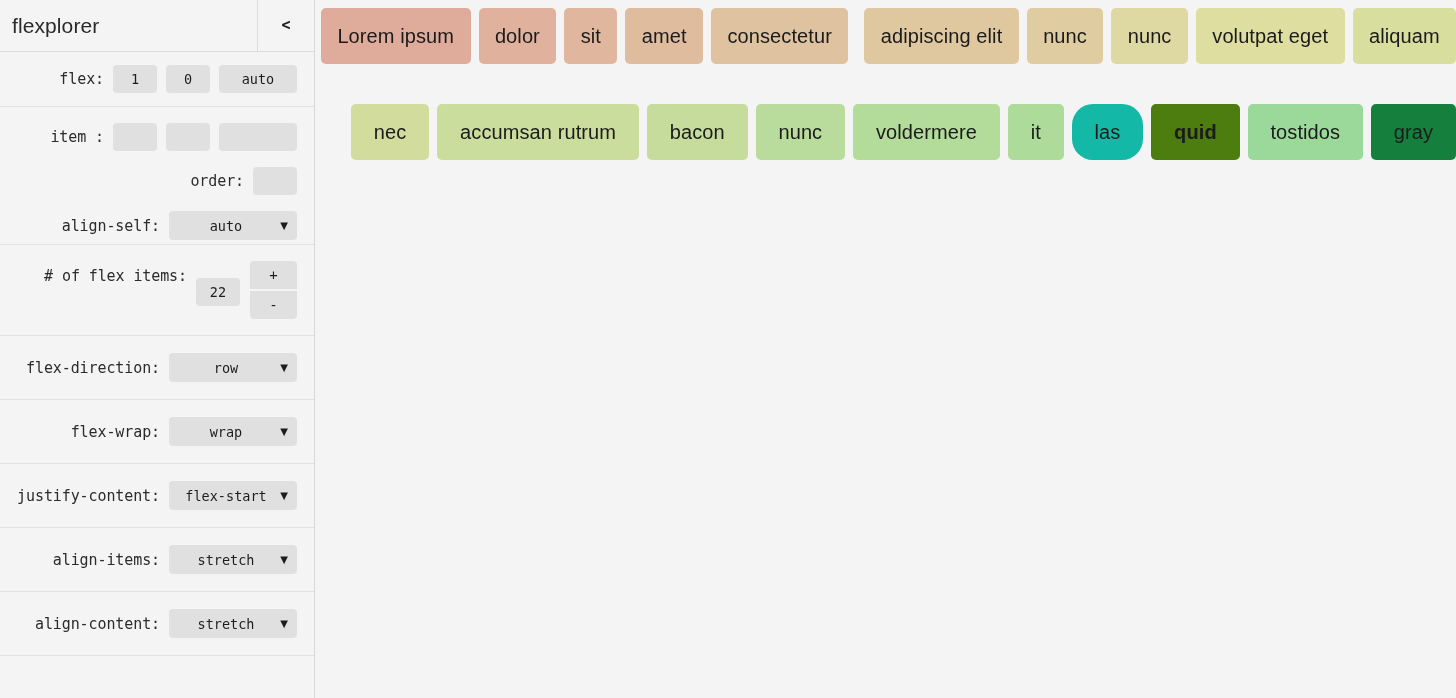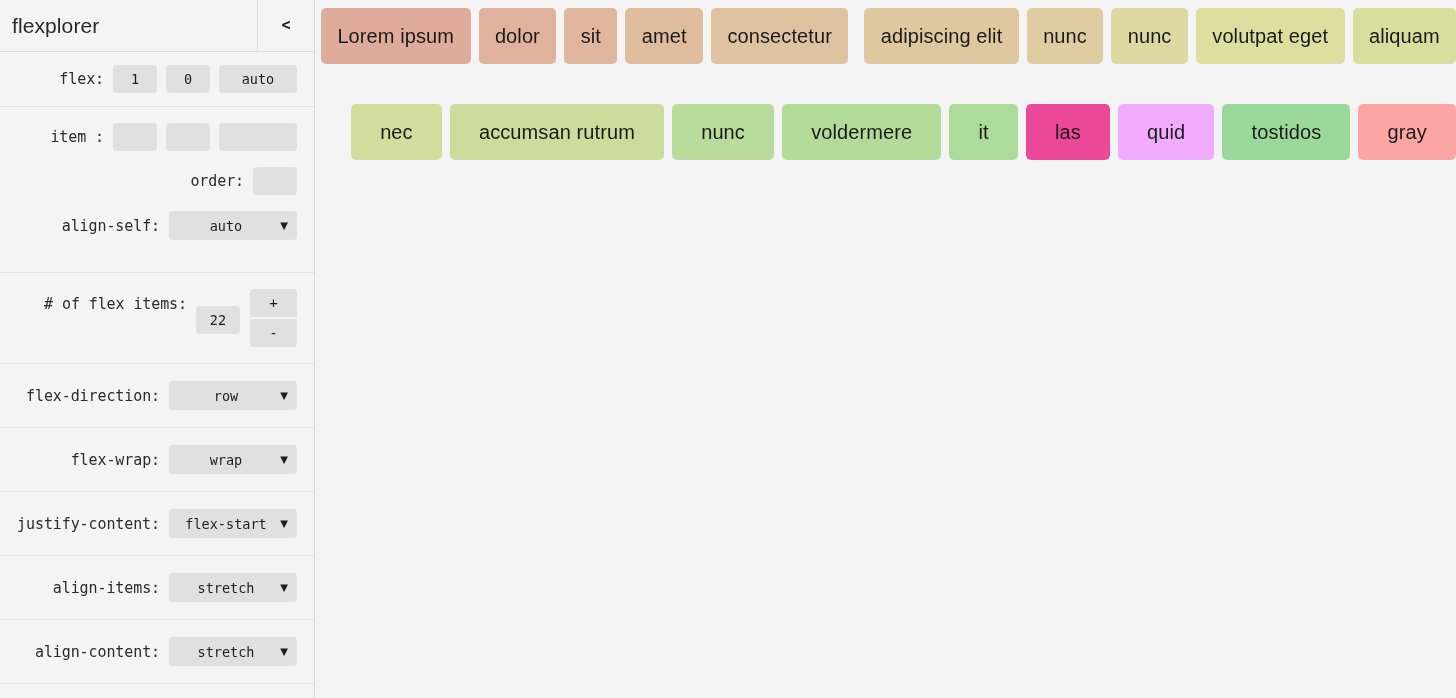--- a/index.html
+++ b/index.html
@@ -200,21 +200,21 @@
       <input class="fld w-sm" value="" style="">
       <input class="fld w-sm" value="" style="">
       <input class="fld w-md" value="" style="">
     </div>
 
     <div class="ctl-row tight">
       <span class="ctl-label">order:</span>
       <input class="fld w-sm" value="" style="">
     </div>
 
-    <div class="ctl-row tight grp-end" style="padding-bottom:32px">
+    <div class="ctl-row tight grp-end" style="padding-bottom:4px">
       <span class="ctl-label">align-self:</span>
       <span class="sel-wrap">
         <select class="sel">
           <option>auto</option>
         </select>
         <span class="caret">▼</span>
       </span>
     </div>
 
     <div class="ctl-row count-row grp-end">
@@ -309,37 +309,40 @@
         </div>
         <div class="flex-item" style="background: rgb(216, 222, 158); flex: 1 0 auto;">
           <span>aliquam</span>
         </div>
         <div class="flex-item" style="background: rgb(210, 221, 157); flex: 1 0 auto; margin-left: 30px;">
           <span>nec</span>
         </div>
         <div class="flex-item" style="background: rgb(203, 221, 156); flex: 1 0 auto;">
           <span>accumsan rutrum</span>
         </div>
+        <div class="flex-item" style="background: rgb(197, 220, 156); flex: 1 0 auto;">
+          <span>bacon</span>
+        </div>
         <div class="flex-item" style="background: rgb(185, 219, 155); flex: 1 0 auto;">
           <span>nunc</span>
         </div>
         <div class="flex-item" style="background: rgb(179, 219, 154); flex: 1 0 auto;">
           <span>voldermere</span>
         </div>
         <div class="flex-item" style="background: rgb(173, 219, 154); flex: 1 0 auto;">
           <span>it</span>
         </div>
-        <div class="flex-item" style="background: #ec4899; flex: 1 0 auto;">
+        <div class="flex-item" style="background: #14b8a6; flex: 1 0 auto; border-radius: 21px;">
           <span>las</span>
         </div>
-        <div class="flex-item" style="background: #f0abfc; flex: 1 0 auto;">
+        <div class="flex-item" style="background: #4d7c0f; flex: 1 0 auto; font-weight: bold;">
           <span>quid</span>
         </div>
         <div class="flex-item" style="background: rgb(155, 217, 154); flex: 1 0 auto;">
           <span>tostidos</span>
         </div>
-        <div class="flex-item" style="background: #fca5a5; flex: 1 0 auto;">
+        <div class="flex-item" style="background: #15803d; flex: 1 0 auto;">
           <span>gray</span>
         </div>
       </div>
   </main>
 
 </div>
 
 </body></html>

